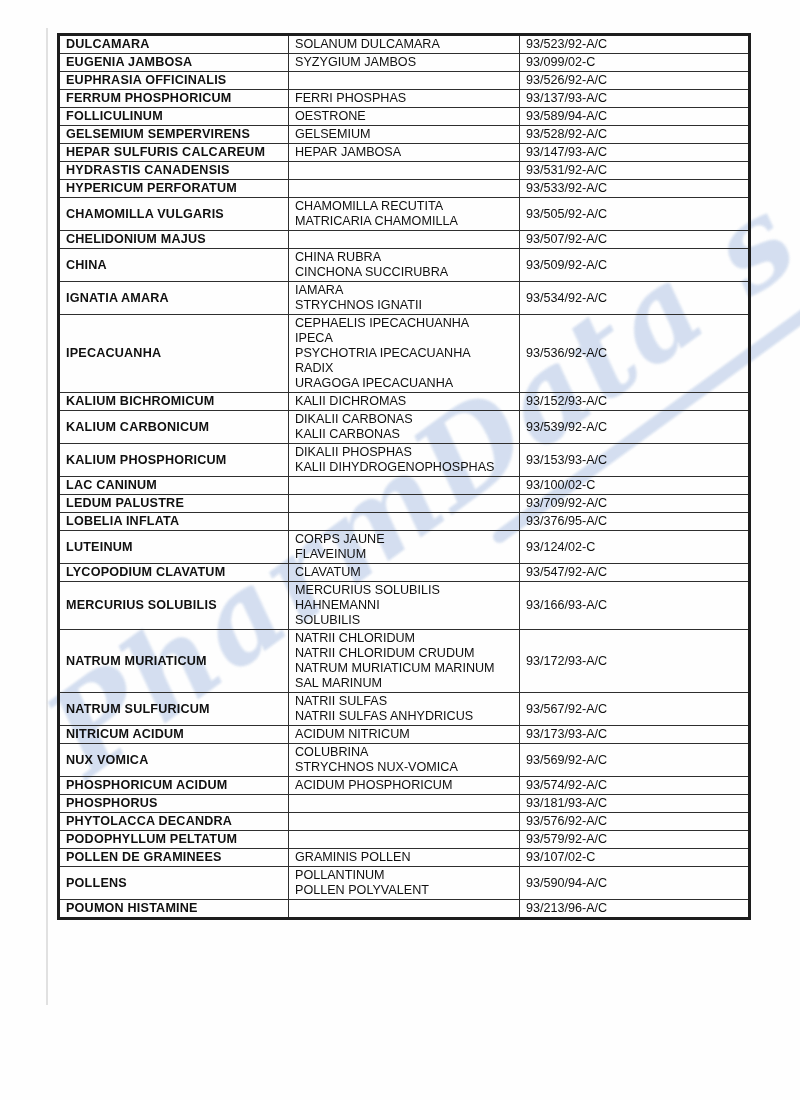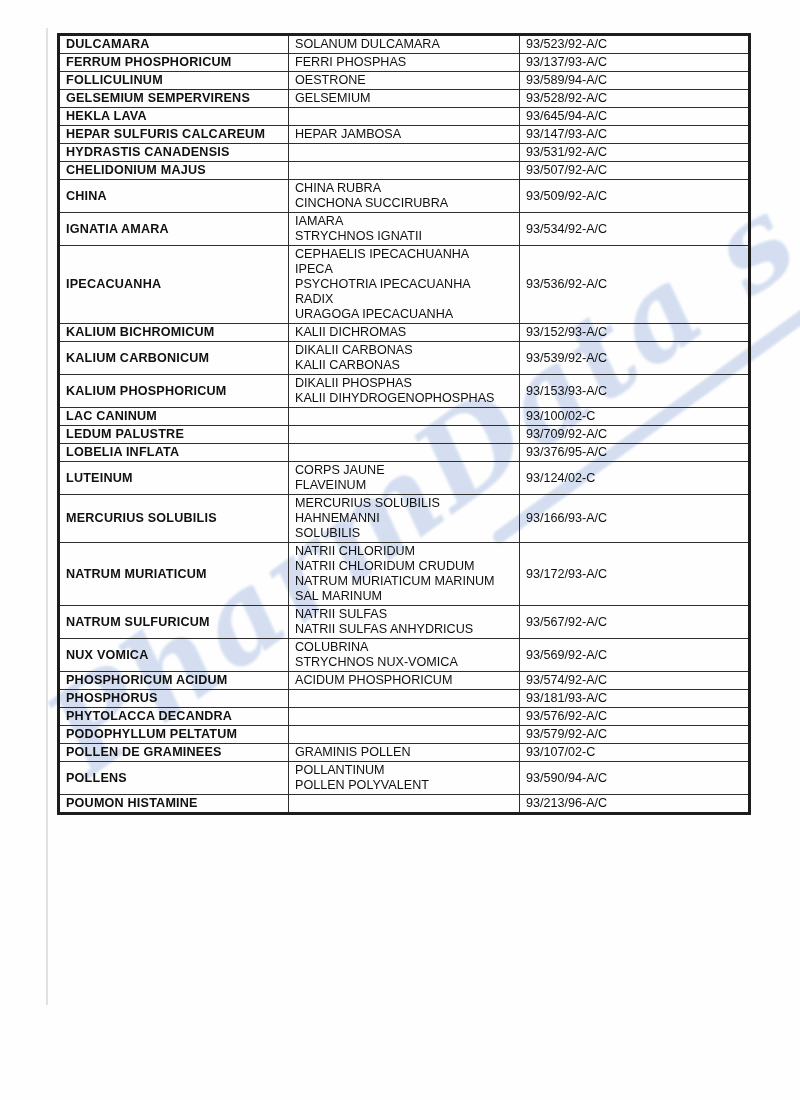--- a/index.html
+++ b/index.html
@@ -109,48 +109,64 @@
       <col style="width:231px">
       <col style="width:230px">
     </colgroup>
     <tbody>
         <tr>
           <td class="col-name">DULCAMARA</td>
           <td class="col-syn">SOLANUM DULCAMARA</td>
           <td class="col-code">93/523/92-A/C</td>
         </tr>
         <tr>
+          <td class="col-name">EUGENIA JAMBOSA</td>
+          <td class="col-syn">SYZYGIUM JAMBOS</td>
+          <td class="col-code">93/099/02-C</td>
+        </tr>
+        <tr>
+          <td class="col-name">EUPHRASIA OFFICINALIS</td>
+          <td class="col-syn"></td>
+          <td class="col-code">93/526/92-A/C</td>
+        </tr>
+        <tr>
           <td class="col-name">FERRUM PHOSPHORICUM</td>
           <td class="col-syn">FERRI PHOSPHAS</td>
           <td class="col-code">93/137/93-A/C</td>
         </tr>
         <tr>
           <td class="col-name">FOLLICULINUM</td>
           <td class="col-syn">OESTRONE</td>
           <td class="col-code">93/589/94-A/C</td>
         </tr>
         <tr>
           <td class="col-name">GELSEMIUM SEMPERVIRENS</td>
           <td class="col-syn">GELSEMIUM</td>
           <td class="col-code">93/528/92-A/C</td>
         </tr>
         <tr>
-          <td class="col-name">HEKLA LAVA</td>
-          <td class="col-syn"></td>
-          <td class="col-code">93/645/94-A/C</td>
-        </tr>
-        <tr>
           <td class="col-name">HEPAR SULFURIS CALCAREUM</td>
           <td class="col-syn">HEPAR JAMBOSA</td>
           <td class="col-code">93/147/93-A/C</td>
         </tr>
         <tr>
           <td class="col-name">HYDRASTIS CANADENSIS</td>
           <td class="col-syn"></td>
           <td class="col-code">93/531/92-A/C</td>
+        </tr>
+        <tr>
+          <td class="col-name">HYPERICUM PERFORATUM</td>
+          <td class="col-syn"></td>
+          <td class="col-code">93/533/92-A/C</td>
+        </tr>
+        <tr>
+          <td class="col-name">CHAMOMILLA VULGARIS</td>
+          <td class="col-syn">CHAMOMILLA RECUTITA
+MATRICARIA CHAMOMILLA</td>
+          <td class="col-code">93/505/92-A/C</td>
         </tr>
         <tr>
           <td class="col-name">CHELIDONIUM MAJUS</td>
           <td class="col-syn"></td>
           <td class="col-code">93/507/92-A/C</td>
         </tr>
         <tr>
           <td class="col-name">CHINA</td>
           <td class="col-syn">CHINA RUBRA
 CINCHONA SUCCIRUBRA</td>
@@ -203,20 +219,25 @@
           <td class="col-syn"></td>
           <td class="col-code">93/376/95-A/C</td>
         </tr>
         <tr>
           <td class="col-name">LUTEINUM</td>
           <td class="col-syn">CORPS JAUNE
 FLAVEINUM</td>
           <td class="col-code">93/124/02-C</td>
         </tr>
         <tr>
+          <td class="col-name">LYCOPODIUM CLAVATUM</td>
+          <td class="col-syn">CLAVATUM</td>
+          <td class="col-code">93/547/92-A/C</td>
+        </tr>
+        <tr>
           <td class="col-name">MERCURIUS SOLUBILIS</td>
           <td class="col-syn">MERCURIUS SOLUBILIS
 HAHNEMANNI
 SOLUBILIS</td>
           <td class="col-code">93/166/93-A/C</td>
         </tr>
         <tr>
           <td class="col-name">NATRUM MURIATICUM</td>
           <td class="col-syn">NATRII CHLORIDUM
 NATRII CHLORIDUM CRUDUM
@@ -224,20 +245,25 @@
 SAL MARINUM</td>
           <td class="col-code">93/172/93-A/C</td>
         </tr>
         <tr>
           <td class="col-name">NATRUM SULFURICUM</td>
           <td class="col-syn">NATRII SULFAS
 NATRII SULFAS ANHYDRICUS</td>
           <td class="col-code">93/567/92-A/C</td>
         </tr>
         <tr>
+          <td class="col-name">NITRICUM ACIDUM</td>
+          <td class="col-syn">ACIDUM NITRICUM</td>
+          <td class="col-code">93/173/93-A/C</td>
+        </tr>
+        <tr>
           <td class="col-name">NUX VOMICA</td>
           <td class="col-syn">COLUBRINA
 STRYCHNOS NUX-VOMICA</td>
           <td class="col-code">93/569/92-A/C</td>
         </tr>
         <tr>
           <td class="col-name">PHOSPHORICUM ACIDUM</td>
           <td class="col-syn">ACIDUM PHOSPHORICUM</td>
           <td class="col-code">93/574/92-A/C</td>
         </tr>

